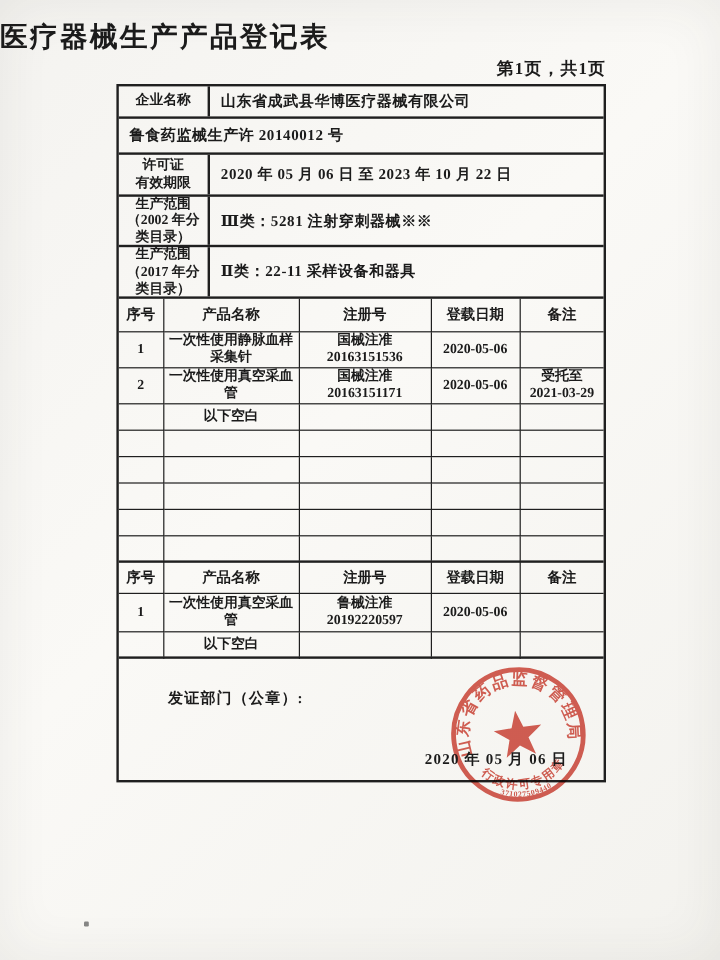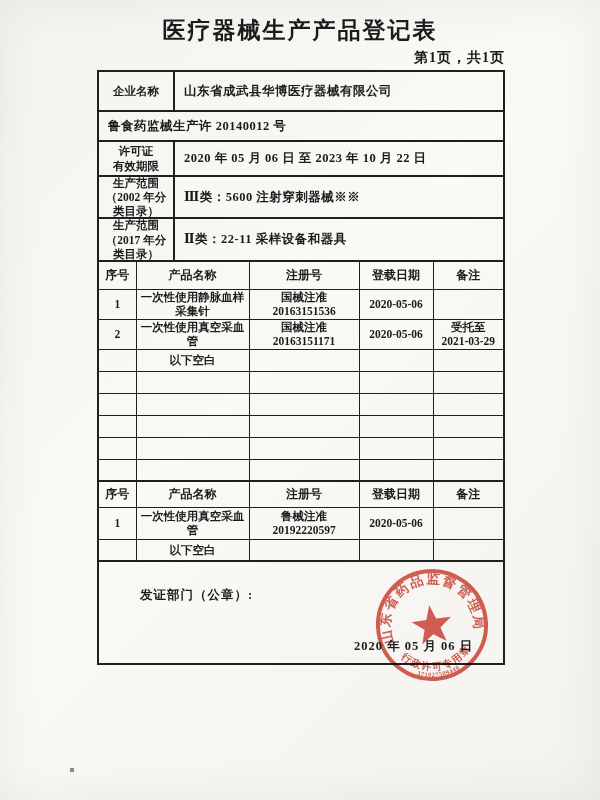--- a/index.html
+++ b/index.html
@@ -9,21 +9,21 @@
     font-family:"Liberation Serif","DejaVu Serif",serif;
   }
   .paper{
     position:relative;width:600px;height:800px;overflow:hidden;
     background:linear-gradient(135deg,#f4f3f0 0%,#faf9f6 45%,#f3f2ee 100%);
     box-shadow:inset 0 0 45px rgba(60,55,45,0.07);
     color:#1b1b1b;
   }
   .doc-title{
     position:absolute;top:15px;left:0;width:100%;
-    text-align:center;font-size:23px;font-weight:bold;letter-spacing:2px;
+    text-align:left;font-size:23px;font-weight:bold;letter-spacing:2px;
   }
   .page-ind{
     position:absolute;top:49px;right:95px;
     font-size:14px;font-weight:bold;letter-spacing:1px;
   }
   .reg-table{
     position:absolute;left:97px;top:70px;width:408px;
     border:2px solid #1f1f1f;box-sizing:border-box;
   }
   
@@ -85,37 +85,37 @@
 </head>
 <body>
 
 <div class="paper">
 
   <div class="doc-title">医疗器械生产产品登记表</div>
   <div class="page-ind">第1页，共1页</div>
 
   <div class="reg-table">
 
-    <div class="irow" style="height:40px">
+    <div class="irow" style="height:27px">
       <div class="ilabel">企业名称</div>
       <div class="ivalue">山东省成武县华博医疗器械有限公司</div>
     </div>
     <div class="irow" style="height:30px">
       <div class="ivalue">鲁食药监械生产许 20140012 号</div>
     </div>
     <div class="irow" style="height:35px">
       <div class="ilabel">许可证
 有效期限</div>
       <div class="ivalue">2020 年 05 月 06 日  至 2023 年 10 月 22 日</div>
     </div>
     <div class="irow" style="height:42px">
       <div class="ilabel">生产范围
 （2002 年分
 类目录）</div>
-      <div class="ivalue">Ⅲ类：5600 注射穿刺器械※※</div>
+      <div class="ivalue">Ⅲ类：5281 注射穿刺器械※※</div>
     </div>
     <div class="irow" style="height:43px">
       <div class="ilabel">生产范围
 （2017 年分
 类目录）</div>
       <div class="ivalue">Ⅱ类：22-11 采样设备和器具</div>
     </div>
 
 
     <table class="prod t1">

